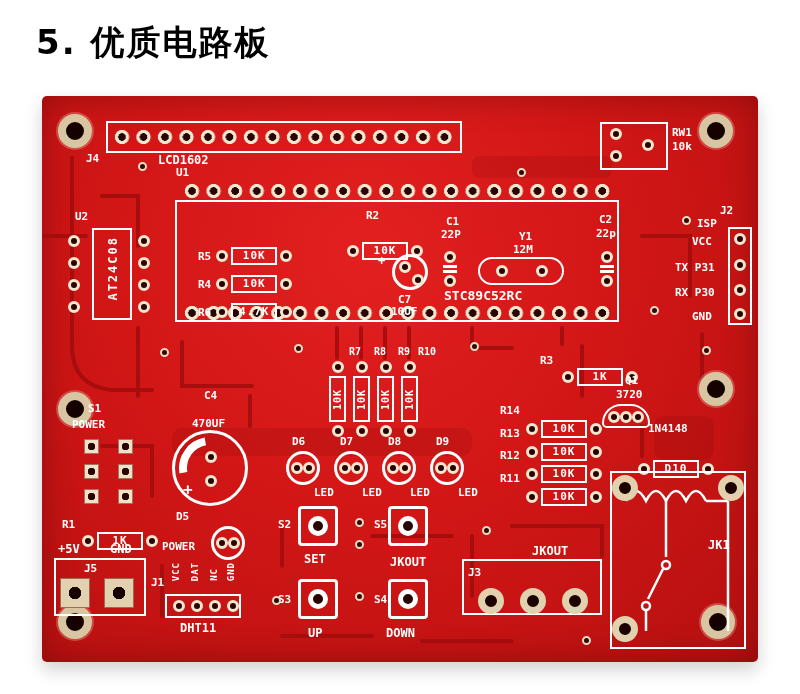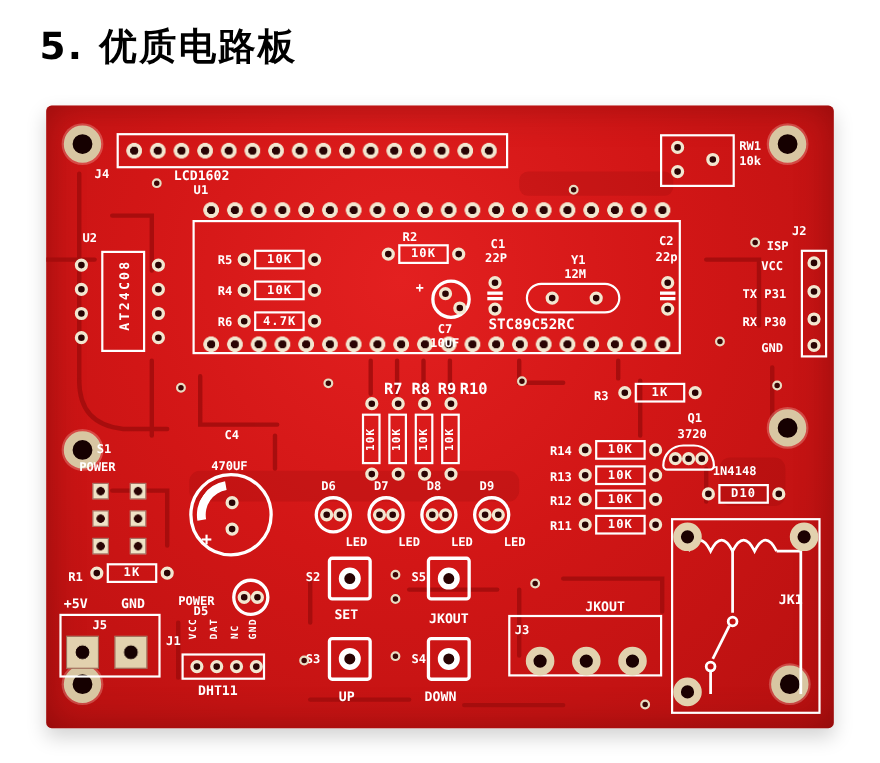--- a/index.html
+++ b/index.html
@@ -14,37 +14,37 @@
   }
   .board {
     position:absolute; left:42px; top:96px; width:716px; height:566px; border-radius:5px;
     background:radial-gradient(ellipse at 45% 28%, #e32020 0%, #d21616 45%, #b61010 100%);
     box-shadow: inset 0 0 34px rgba(70,0,0,.38), 0 8px 18px rgba(0,0,0,.18);
     overflow:hidden;
   }
   .traces { position:absolute; left:0; top:0; width:716px; height:566px; pointer-events:none; }
 
   .silk { color:#fff; font-family:"DejaVu Sans Mono","Liberation Mono",monospace; font-weight:bold; white-space:nowrap; }
-  .abs { position:absolute; } .sz10{font-size:14px;padding-left:21px;} .sz11{font-size:11px;} .sz12{font-size:12px;} .sz13{font-size:13px;}
+  .abs { position:absolute; } .sz10{font-size:10px;padding-left:21px;} .sz11{font-size:11px;} .sz12{font-size:12px;} .sz13{font-size:13px;}
   .board-title { position:absolute; left:192px; top:40px; color:#fff; font-size:31px; font-weight:bold; letter-spacing:10px; }
 
   .outline { position:absolute; border:2px solid #fff; }
   .pinstrip {
     position:absolute; height:16px;
     background-image: radial-gradient(circle at 10px 8px, #2a0404 0 3.6px, #f2e6cf 4px 6.8px, rgba(0,0,0,0) 7.4px);
     background-size:21.6px 16px; background-repeat:repeat-x;
   }
   .mount { position:absolute; width:34px; height:34px; border-radius:50%; background:#160101; border:8px solid #d8c6a2; box-shadow:0 0 0 2px rgba(255,240,220,.25); }
   .dot { width:12px; height:12px; border-radius:50%; background:#2a0404; border:3px solid #f2e6cf; flex:0 0 auto; display:inline-block; }
   .via { position:absolute; width:9px; height:9px; border-radius:50%; background:#3a0505; border:2px solid #e8dcc2; }
   .bigpad { position:absolute; width:26px; height:26px; border-radius:50%; background:#1c0202; border:7px solid #e2d1ae; }
   .sqpad { position:absolute; width:15px; height:15px; background:radial-gradient(circle at 50% 50%, #2a0404 0 3.5px, #efe2c6 4px); border:1px solid rgba(90,0,0,.5); }
   .bigsq { position:absolute; width:30px; height:30px; background:radial-gradient(circle at 50% 50%, #160101 0 6px, #e2d1ae 6.5px); border:1px solid rgba(90,0,0,.5); }
 
-  .res-h { position:absolute; display:flex; align-items:center; gap:3px; }
+  .res-h { position:absolute; display:flex; align-items:center; gap:3px;margin-top:20px; }
   .res-h .ref { margin-right:2px; }
   .rbody { display:block; border:2px solid #fff; color:#fff; font:bold 11px "DejaVu Sans Mono",monospace; height:18px; line-height:14px; padding:0 4px; min-width:46px; text-align:center; letter-spacing:1px; }
   .res-v { position:absolute; display:flex; flex-direction:column; align-items:center; gap:3px; }
   .vbody { border:2px solid #fff; color:#fff; font:bold 10px "DejaVu Sans Mono",monospace; writing-mode:vertical-rl; transform:rotate(180deg); height:46px; width:17px; display:flex; align-items:center; justify-content:center; letter-spacing:1px; }
 
   .btn { position:absolute; width:40px; height:40px; border:3px solid #fff; border-radius:4px; }
   .btn i { position:absolute; left:50%; top:50%; width:20px; height:20px; margin:-10px 0 0 -10px; border-radius:50%; background:#2a0404; border:5px solid #fff; display:block; }
   .led { position:absolute; width:34px; height:34px; border:3px solid #fff; border-radius:50%; }
   .led i { position:absolute; top:8px; width:12px; height:12px; border-radius:50%; background:#2a0404; border:3px solid #f2e6cf; display:block; }
   .led i.l { left:2px; } .led i.r { right:2px; }
@@ -326,21 +326,21 @@
   <span class="silk abs sz11" style="left:368px;top:390px">LED</span>
   <span class="silk abs sz11" style="left:416px;top:390px">LED</span>
 
   <span class="silk abs sz11" style="left:20px;top:422px">R1</span>
   <div class="res-h" style="left:40px;top:416px">
     <i class="dot"></i>
     <b class="rbody">1K</b>
     <i class="dot"></i>
   </div>
 
-  <span class="silk abs sz11" style="left:134px;top:453px">D5</span>
+  <span class="silk abs sz11" style="left:134px;top:414px">D5</span>
   <span class="silk abs sz11" style="left:120px;top:444px">POWER</span>
   <div class="led" style="left:169px;top:430px">
       <i class="l"></i>
       <i class="r"></i>
     </div>
 
   <span class="silk abs sz12" style="left:16px;top:446px">+5V</span>
   <span class="silk abs sz12" style="left:68px;top:446px">GND</span>
   <div class="outline" style="left:12px;top:462px;width:92px;height:58px"></div>
   <span class="silk abs sz11" style="left:42px;top:466px">J5</span>

